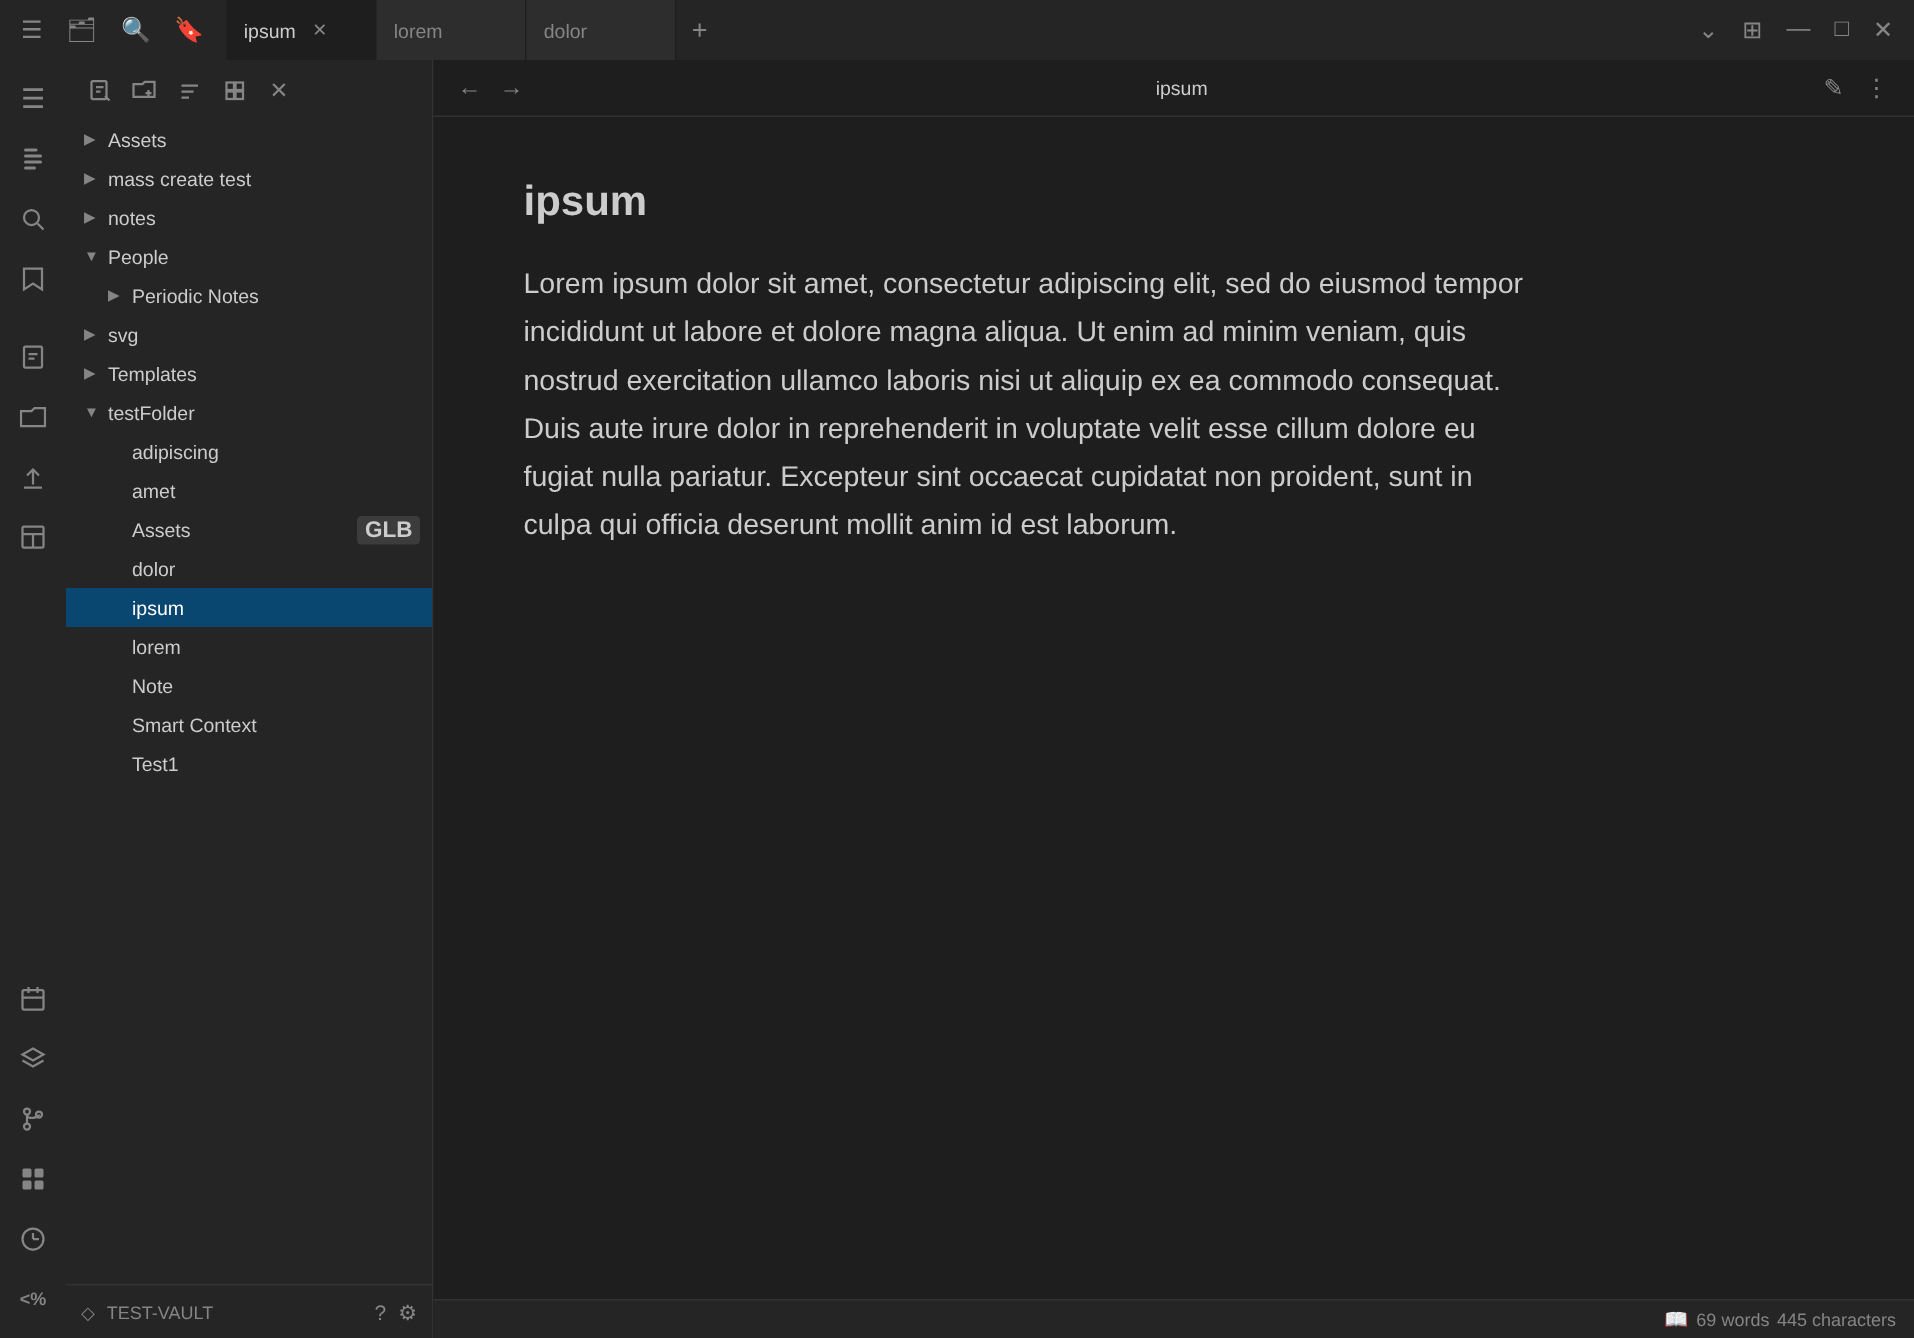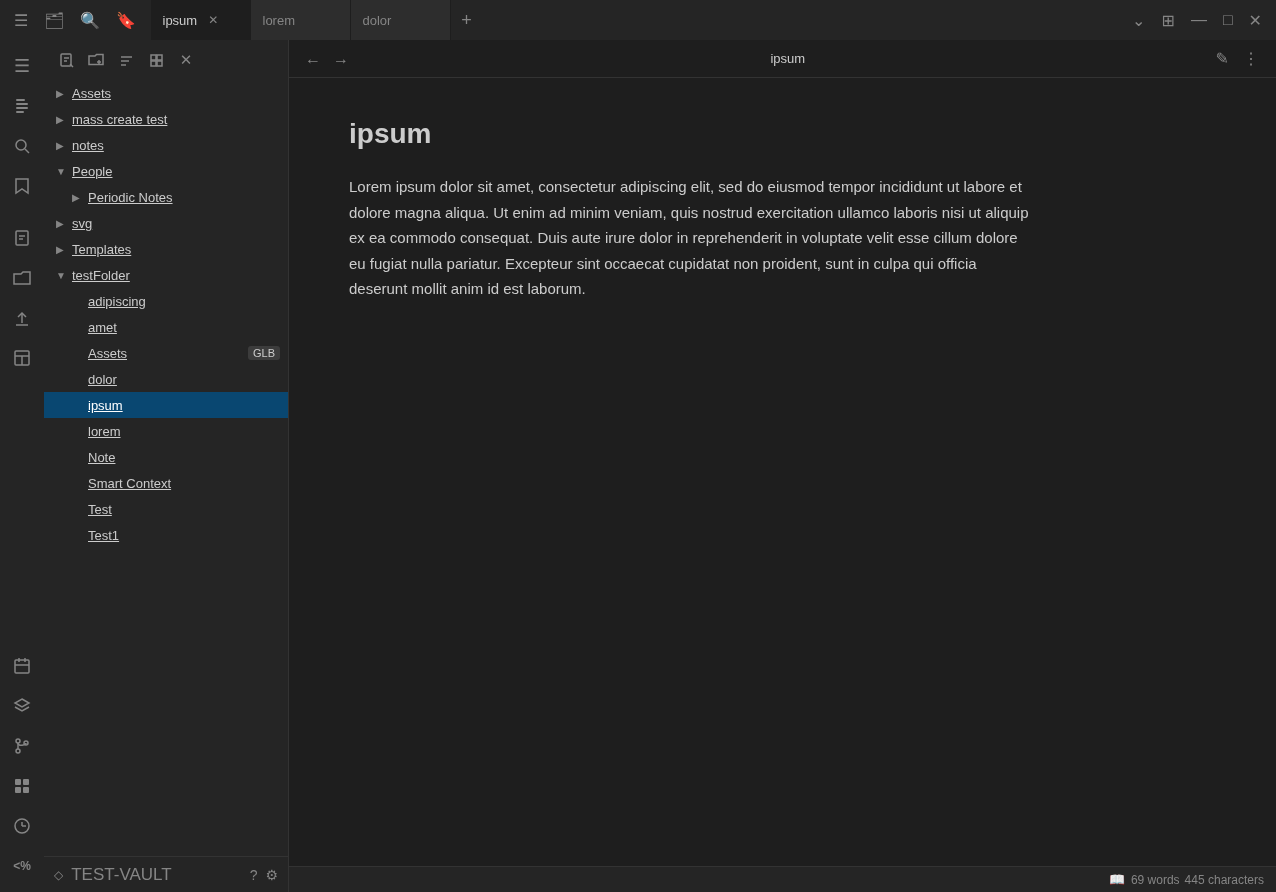--- a/index.html
+++ b/index.html
@@ -170,43 +170,42 @@
       color: #858585;
       font-size: 10px;
       width: 12px;
       flex-shrink: 0;
     }
     .tree-item-label {
       flex: 1;
       white-space: nowrap;
       overflow: hidden;
       text-overflow: ellipsis;
-      text-decoration: underline;
     }
     .tree-badge {
       background: #3c3c3c;
       color: #cccccc;
-      font-size: 11px;
+      font-size: 15px;
       padding: 1px 5px;
       border-radius: 3px;
-      font-weight: normal;
+      font-weight: bold;
     }
     .tree-item.indent1 { padding-left: 28px; }
 
     .sidebar-footer {
       height: 36px;
       display: flex;
       align-items: center;
       padding: 0 10px;
       gap: 8px;
       border-top: 1px solid #333;
       flex-shrink: 0;
     }
     .vault-icon { color: #858585; font-size: 12px; }
-    .vault-name { font-size: 17px; color: #858585; flex: 1; }
+    .vault-name { font-size: 12px; color: #858585; flex: 1; }
     .footer-icon { color: #858585; font-size: 14px; cursor: pointer; }
 
     
     .editor-area {
       flex: 1;
       display: flex;
       flex-direction: column;
       background: #1e1e1e;
       overflow: hidden;
     }
@@ -257,21 +256,21 @@
     .editor-content::-webkit-scrollbar-track { background: transparent; }
     .editor-content::-webkit-scrollbar-thumb { background: #444; border-radius: 3px; }
 
     .doc-title {
       font-size: 28px;
       font-weight: bold;
       color: #cccccc;
       margin-bottom: 24px;
     }
     .doc-body {
-      font-size: 15px;
+      font-size: 19px;
       line-height: 1.7;
       color: #cccccc;
       max-width: 680px;
       margin-top: 24px;
     }
 
     .editor-statusbar {
       height: 26px;
       background: #252525;
       display: flex;
@@ -530,24 +529,20 @@
         <span class="tree-arrow" style="visibility:hidden">▶</span>
         <span class="tree-item-label">Note</span>
       </div>
 
 
       <div class="tree-item indent1">
         <span class="tree-arrow" style="visibility:hidden">▶</span>
         <span class="tree-item-label">Smart Context</span>
       </div>
 
-      <div class="tree-item indent1">
-        <span class="tree-arrow" style="visibility:hidden">▶</span>
-        <span class="tree-item-label">Test</span>
-      </div>
 
       <div class="tree-item indent1">
         <span class="tree-arrow" style="visibility:hidden">▶</span>
         <span class="tree-item-label">Test1</span>
       </div>
     </div>
 
     <div class="sidebar-footer">
       <span class="vault-icon">◇</span>
       <span class="vault-name">TEST-VAULT</span>

